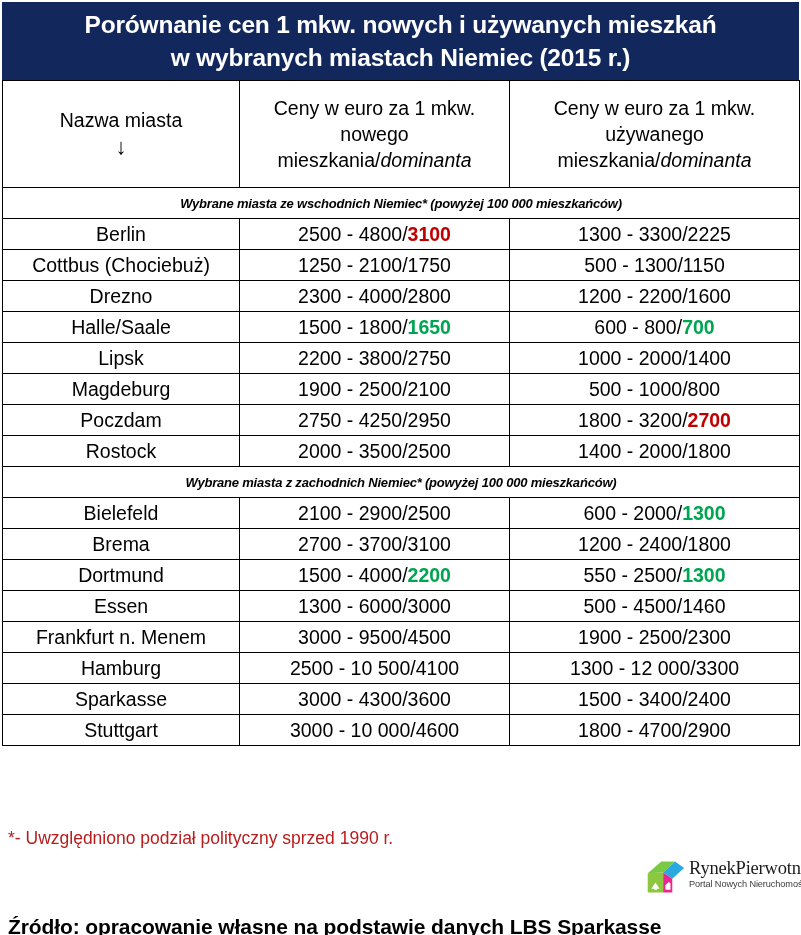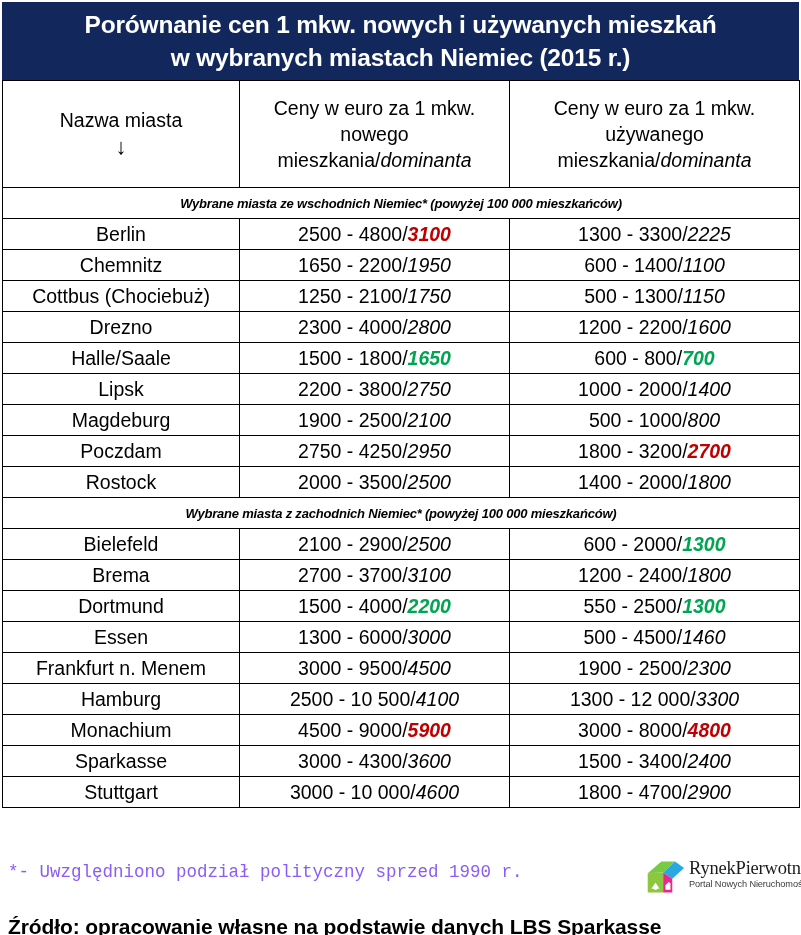--- a/index.html
+++ b/index.html
@@ -100,34 +100,33 @@
 
   
   tr.data td {
     height: 30px;
     line-height: 30px;
     white-space: nowrap;
   }
   td.city { font-size: 19.5px; }
   td.price { font-size: 19px; }
   .dom {
-    font-style: italic;
   }
   .dom.red   { color: #c00000; font-weight: bold; }
   .dom.green { color: #00a551; font-weight: bold; }
 
   
   .footnote {
     position: absolute;
     left: 8px;
-    top: 861px;
-    font-family: Liberation Mono, monospace;
+    top: 827px;
+    font-family: Liberation Sans, sans-serif;
     font-size: 17.5px;
     line-height: 22px;
-    color: #8b5cf6;
+    color: #b91c1c;
     white-space: nowrap;
   }
   .source {
     position: absolute;
     left: 8px;
     top: 893px;
     font-family: "Liberation Sans", sans-serif;
     font-weight: bold;
     font-size: 21px;
     line-height: 27px;
@@ -211,25 +210,20 @@
         </tr>
       <tr class="section">
             <td colspan="3">Wybrane miasta ze wschodnich Niemiec* (powyżej 100 000 mieszkańców)</td>
           </tr>
           <tr class="data">
             <td class="city">Berlin</td>
             <td class="price"><span>2500 - 4800/</span><span class="dom red">3100</span></td>
             <td class="price"><span>1300 - 3300/</span><span class="dom">2225</span></td>
           </tr>
           <tr class="data">
-            <td class="city">Chemnitz</td>
-            <td class="price"><span>1650 - 2200/</span><span class="dom">1950</span></td>
-            <td class="price"><span>600 - 1400/</span><span class="dom">1100</span></td>
-          </tr>
-          <tr class="data">
             <td class="city">Cottbus (Chociebuż)</td>
             <td class="price"><span>1250 - 2100/</span><span class="dom">1750</span></td>
             <td class="price"><span>500 - 1300/</span><span class="dom">1150</span></td>
           </tr>
           <tr class="data">
             <td class="city">Drezno</td>
             <td class="price"><span>2300 - 4000/</span><span class="dom">2800</span></td>
             <td class="price"><span>1200 - 2200/</span><span class="dom">1600</span></td>
           </tr>
           <tr class="data">
@@ -282,25 +276,20 @@
           </tr>
           <tr class="data">
             <td class="city">Frankfurt n. Menem</td>
             <td class="price"><span>3000 - 9500/</span><span class="dom">4500</span></td>
             <td class="price"><span>1900 - 2500/</span><span class="dom">2300</span></td>
           </tr>
           <tr class="data">
             <td class="city">Hamburg</td>
             <td class="price"><span>2500 - 10 500/</span><span class="dom">4100</span></td>
             <td class="price"><span>1300 - 12 000/</span><span class="dom">3300</span></td>
-          </tr>
-          <tr class="data">
-            <td class="city">Monachium</td>
-            <td class="price"><span>4500 - 9000/</span><span class="dom red">5900</span></td>
-            <td class="price"><span>3000 - 8000/</span><span class="dom red">4800</span></td>
           </tr>
           <tr class="data">
             <td class="city">Sparkasse</td>
             <td class="price"><span>3000 - 4300/</span><span class="dom">3600</span></td>
             <td class="price"><span>1500 - 3400/</span><span class="dom">2400</span></td>
           </tr>
           <tr class="data">
             <td class="city">Stuttgart</td>
             <td class="price"><span>3000 - 10 000/</span><span class="dom">4600</span></td>
             <td class="price"><span>1800 - 4700/</span><span class="dom">2900</span></td>

